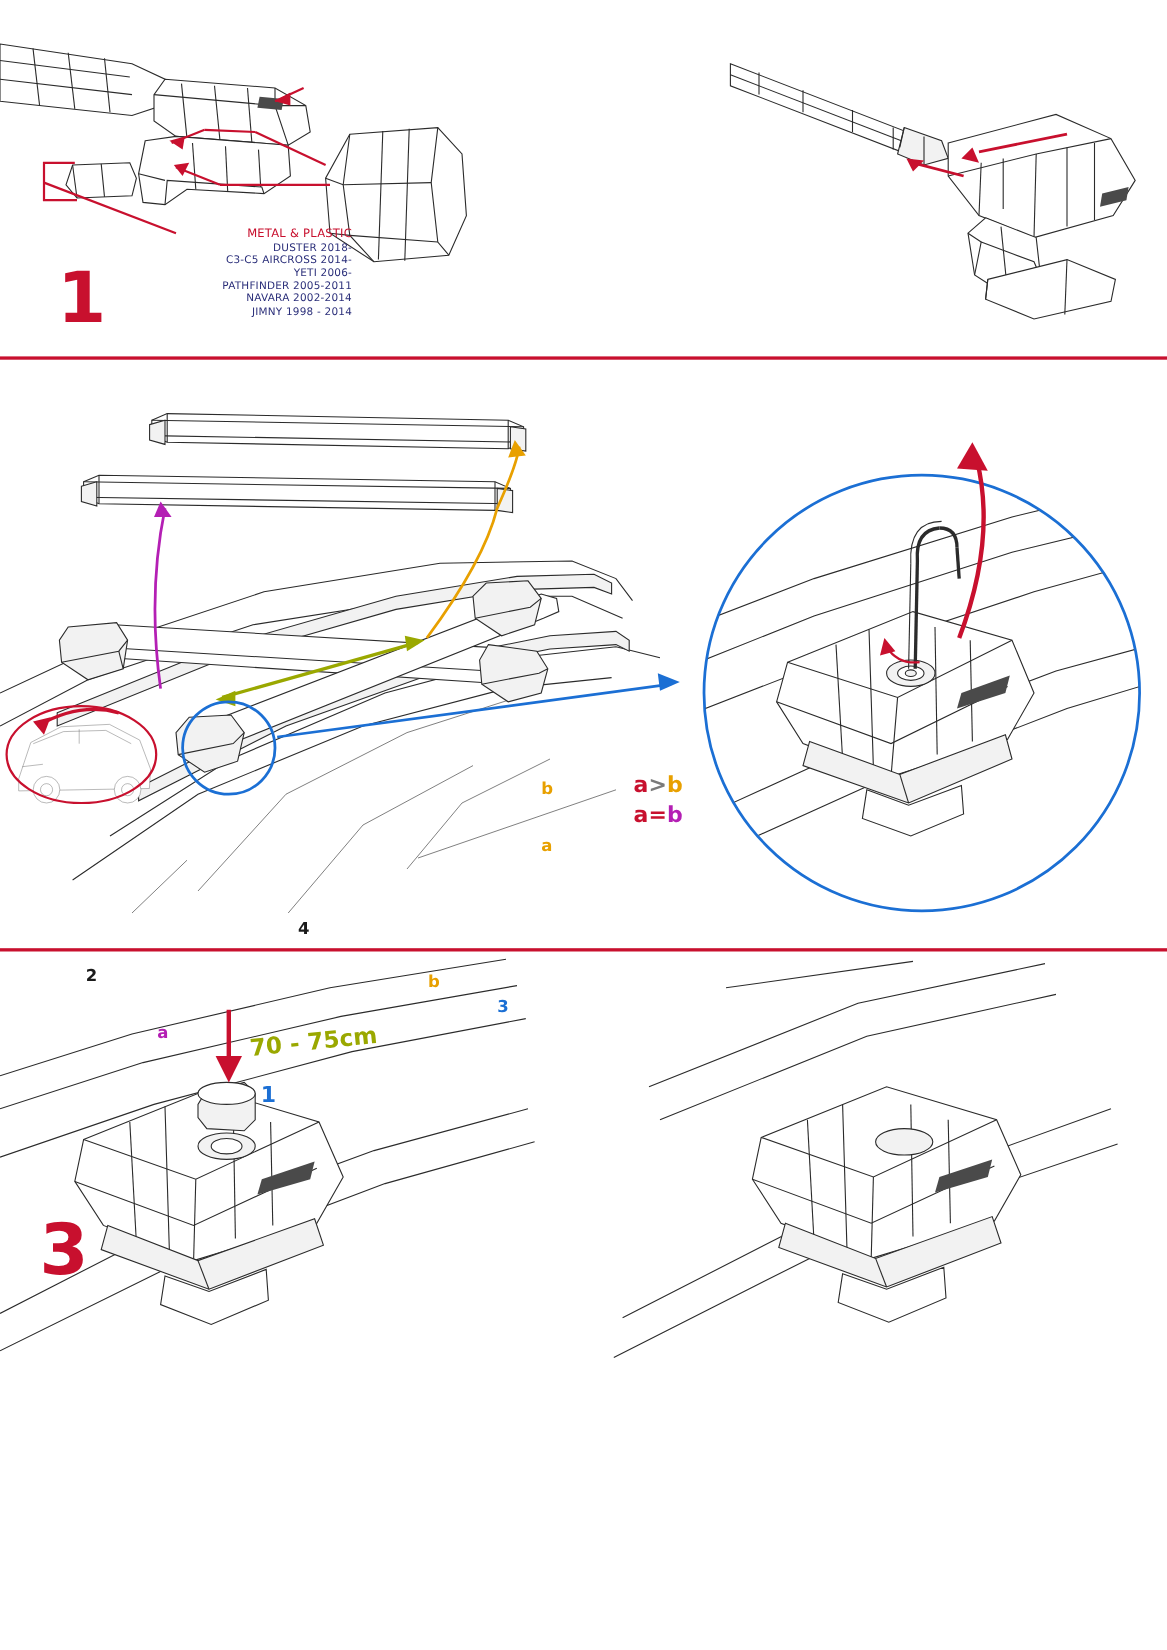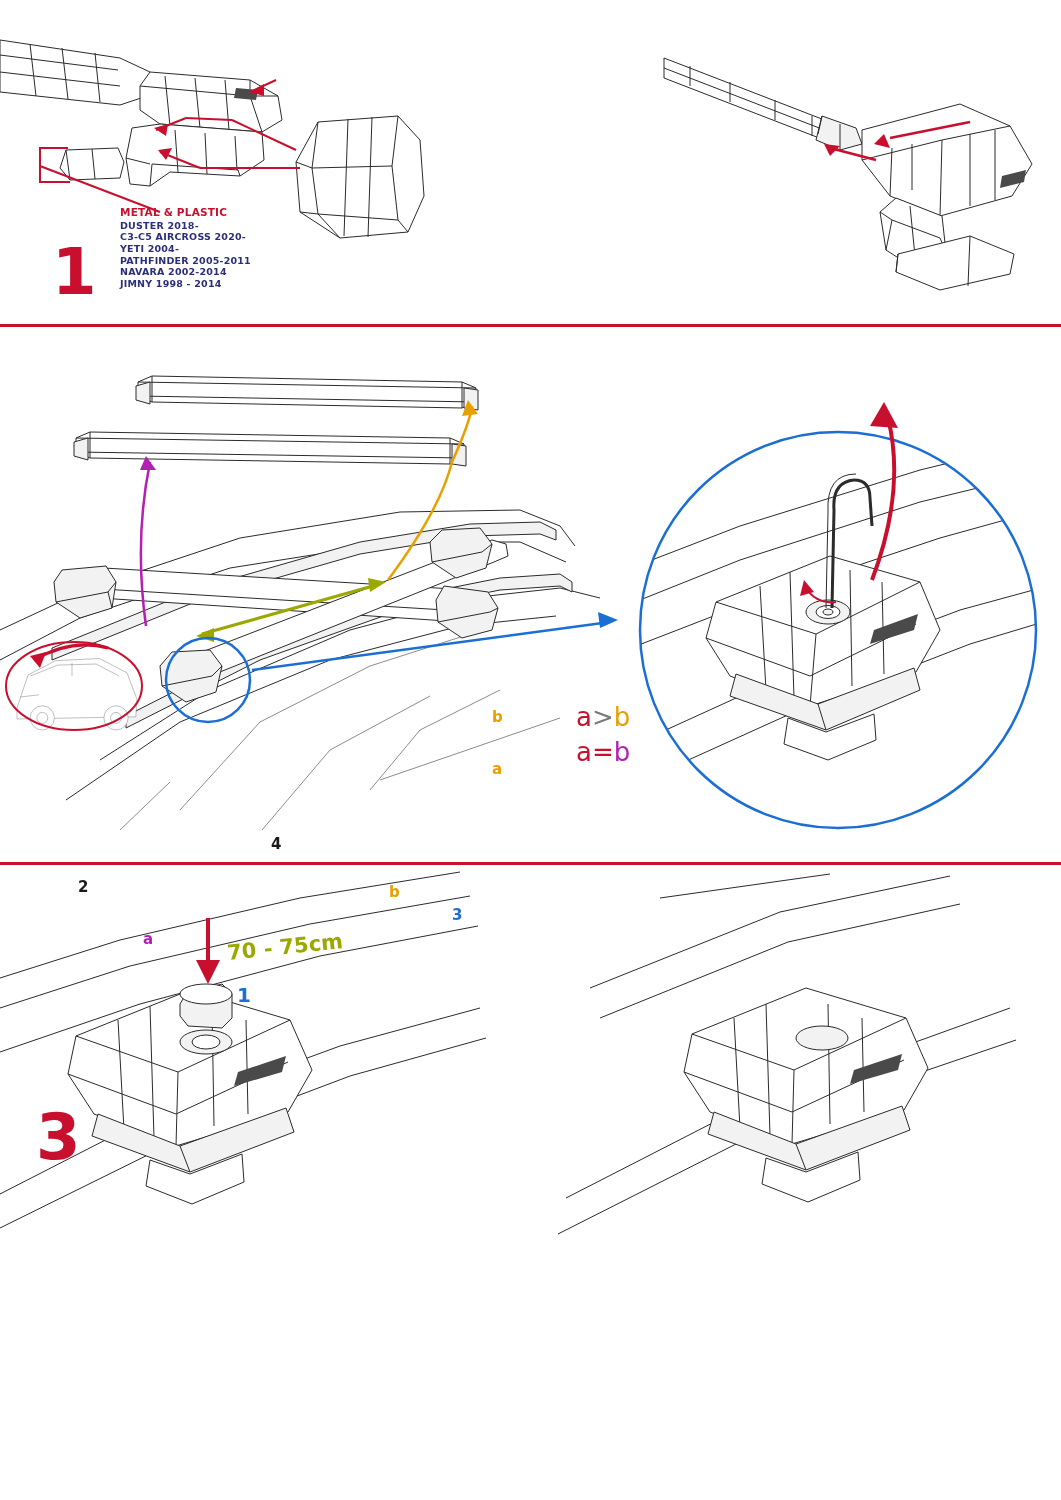--- a/index.html
+++ b/index.html
@@ -42,47 +42,47 @@
   }
 
   
   #panel-1 { left: 0; top: 0; width: 540px; height: 320px; }
   #num-1 { left: 52px; top: 240px; }
   .compat-list {
     position: absolute;
     left: 120px;
     top: 206px;
     width: 200px;
-    text-align: left;
+    text-align: right;
     color: #2b2f7a;
     font-family: "DejaVu Sans", sans-serif;
     font-size: 9.5px;
-    font-weight: bold;
+    font-weight: normal;
     line-height: 1.22;
     letter-spacing: 0.2px;
   }
   .compat-title {
     color: #c8102e;
     font-size: 10.5px;
     margin-bottom: 1px;
   }
 
   
   #panel-2 { left: 540px; top: 0; width: 521px; height: 320px; }
 
   
   #panel-3 { left: 0; top: 330px; width: 620px; height: 528px; }
   #num-3 { left: 36px; top: 775px; }
   .ab-legend {
     position: absolute;
     left: 576px;
     top: 370px;
     font-family: "DejaVu Sans", sans-serif;
-    font-weight: normal;
-    font-size: 26px;
+    font-weight: bold;
+    font-size: 20px;
     line-height: 1.35;
   }
   .ab-legend .a-red { color: #c8102e; }
   .ab-legend .gt { color: #7a7a7a; }
   .ab-legend .b-orange { color: #e8a000; }
   .ab-legend .eq { color: #c8102e; }
   .ab-legend .b-purple { color: #b41fb4; }
   .dim-label {
     position: absolute;
     left: 227px;
@@ -205,22 +205,22 @@
         <path d="M158 150 L172 148 L166 160 Z"></path>
         <path d="M250 92 L264 84 L264 96 Z"></path>
       </g>
     </svg>
 
     <div class="step-number" id="num-1">1</div>
 
     <div class="compat-list">
       <div class="compat-title">METAL &amp; PLASTIC</div>
       <div>DUSTER 2018-</div>
-      <div>C3-C5 AIRCROSS 2020-</div>
-      <div>YETI 2004-</div>
+      <div>C3-C5 AIRCROSS 2014-</div>
+      <div>YETI 2006-</div>
       <div>PATHFINDER 2005-2011</div>
       <div>NAVARA 2002-2014</div>
       <div>JIMNY 1998 - 2014</div>
     </div>
   </div>
 
   <div class="panel" id="panel-2">
     <svg width="521" height="320" viewBox="0 0 521 320">
 
       <g class="ln">

